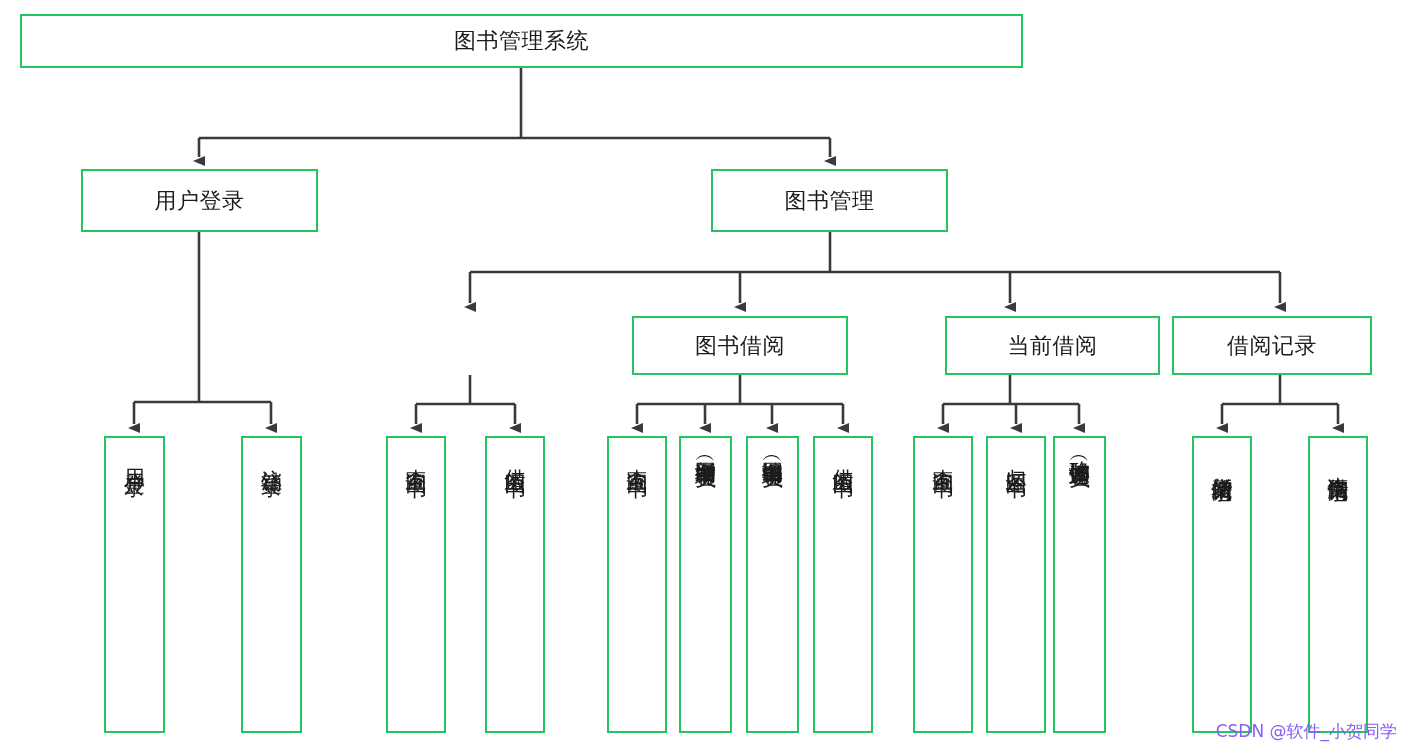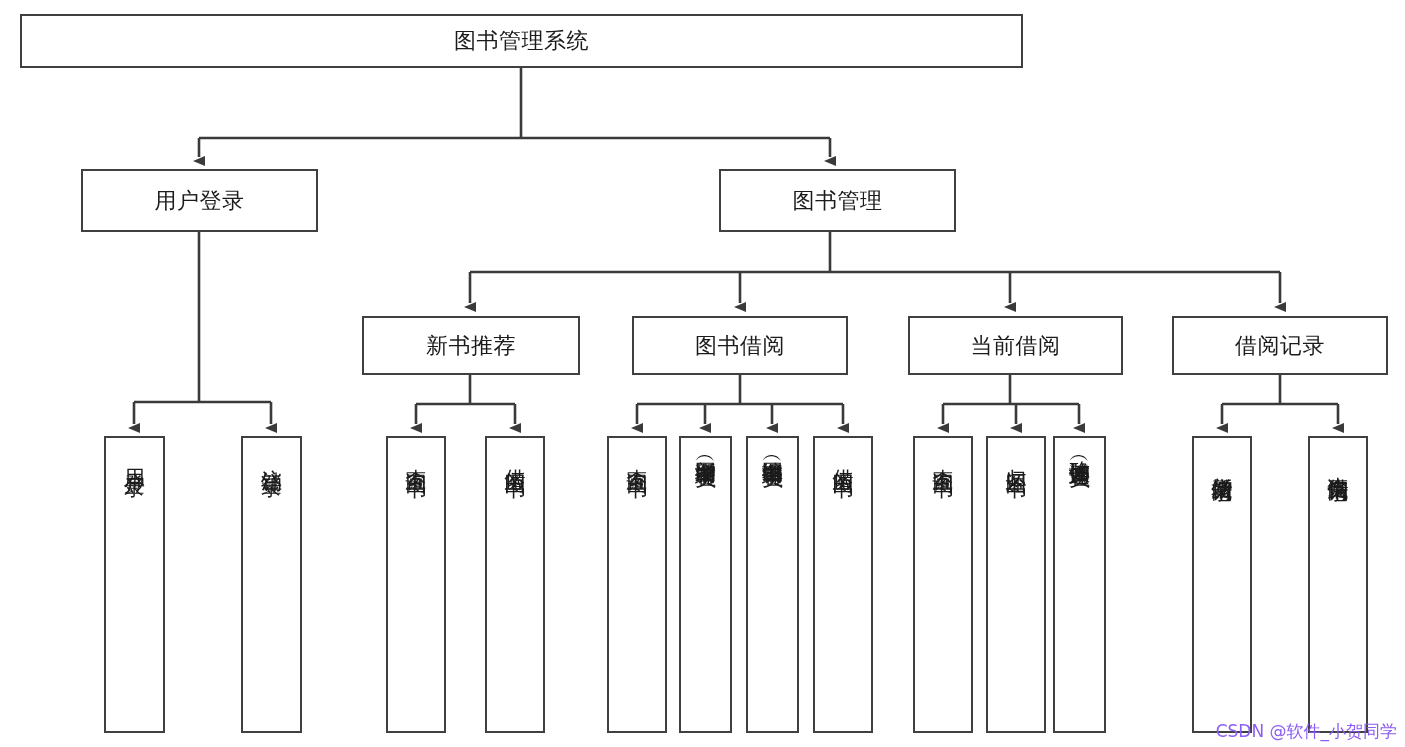--- a/index.html
+++ b/index.html
@@ -23,21 +23,21 @@
     left: 0;
     top: 0;
     width: 1405px;
     height: 747px;
     pointer-events: none;
   }
   .node {
     position: absolute;
     box-sizing: border-box;
     background: #ffffff;
-    border: 2px solid #404040;
+    border: 2px solid #22c55e;
     display: flex;
     align-items: center;
     justify-content: center;
     color: #1b1b1b;
     z-index: 2;
   }
   .node .label {
     font-size: 22px;
     line-height: 1.18;
     letter-spacing: 0.5px;
@@ -130,34 +130,31 @@
     </g>
   </svg>
 
   <div class="node horizontal" style="left:20px; top:14px; width:1003px; height:54px;">
     <span class="label">图书管理系统</span>
   </div>
 
   <div class="node horizontal" style="left:81px; top:169px; width:237px; height:63px;">
     <span class="label">用户登录</span>
   </div>
-  <div class="node horizontal" style="left:711px; top:169px; width:237px; height:63px;margin-left:8px;">
+  <div class="node horizontal" style="left:711px; top:169px; width:237px; height:63px;">
     <span class="label">图书管理</span>
   </div>
 
-  <div class="node horizontal" style="left:362px; top:316px; width:218px; height:59px;">
-    <span class="label">新书推荐</span>
-  </div>
   <div class="node horizontal" style="left:632px; top:316px; width:216px; height:59px;justify-content:center;">
     <span class="label">图书借阅</span>
   </div>
-  <div class="node horizontal" style="left:908px; top:316px; width:215px; height:59px;">
+  <div class="node horizontal" style="left:945px; top:316px; width:215px; height:59px;">
     <span class="label">当前借阅</span>
   </div>
-  <div class="node horizontal" style="left:1172px; top:316px; width:216px; height:59px;">
+  <div class="node horizontal" style="left:1172px; top:316px; width:200px; height:59px;">
     <span class="label">借阅记录</span>
   </div>
 
   <div class="node vertical" style="left:104px; top:436px; width:61px; height:297px;">
     <span class="label">用户登录</span>
   </div>
   <div class="node vertical" style="left:241px; top:436px; width:61px; height:297px;">
     <span class="label">注销登录</span>
   </div>
 

